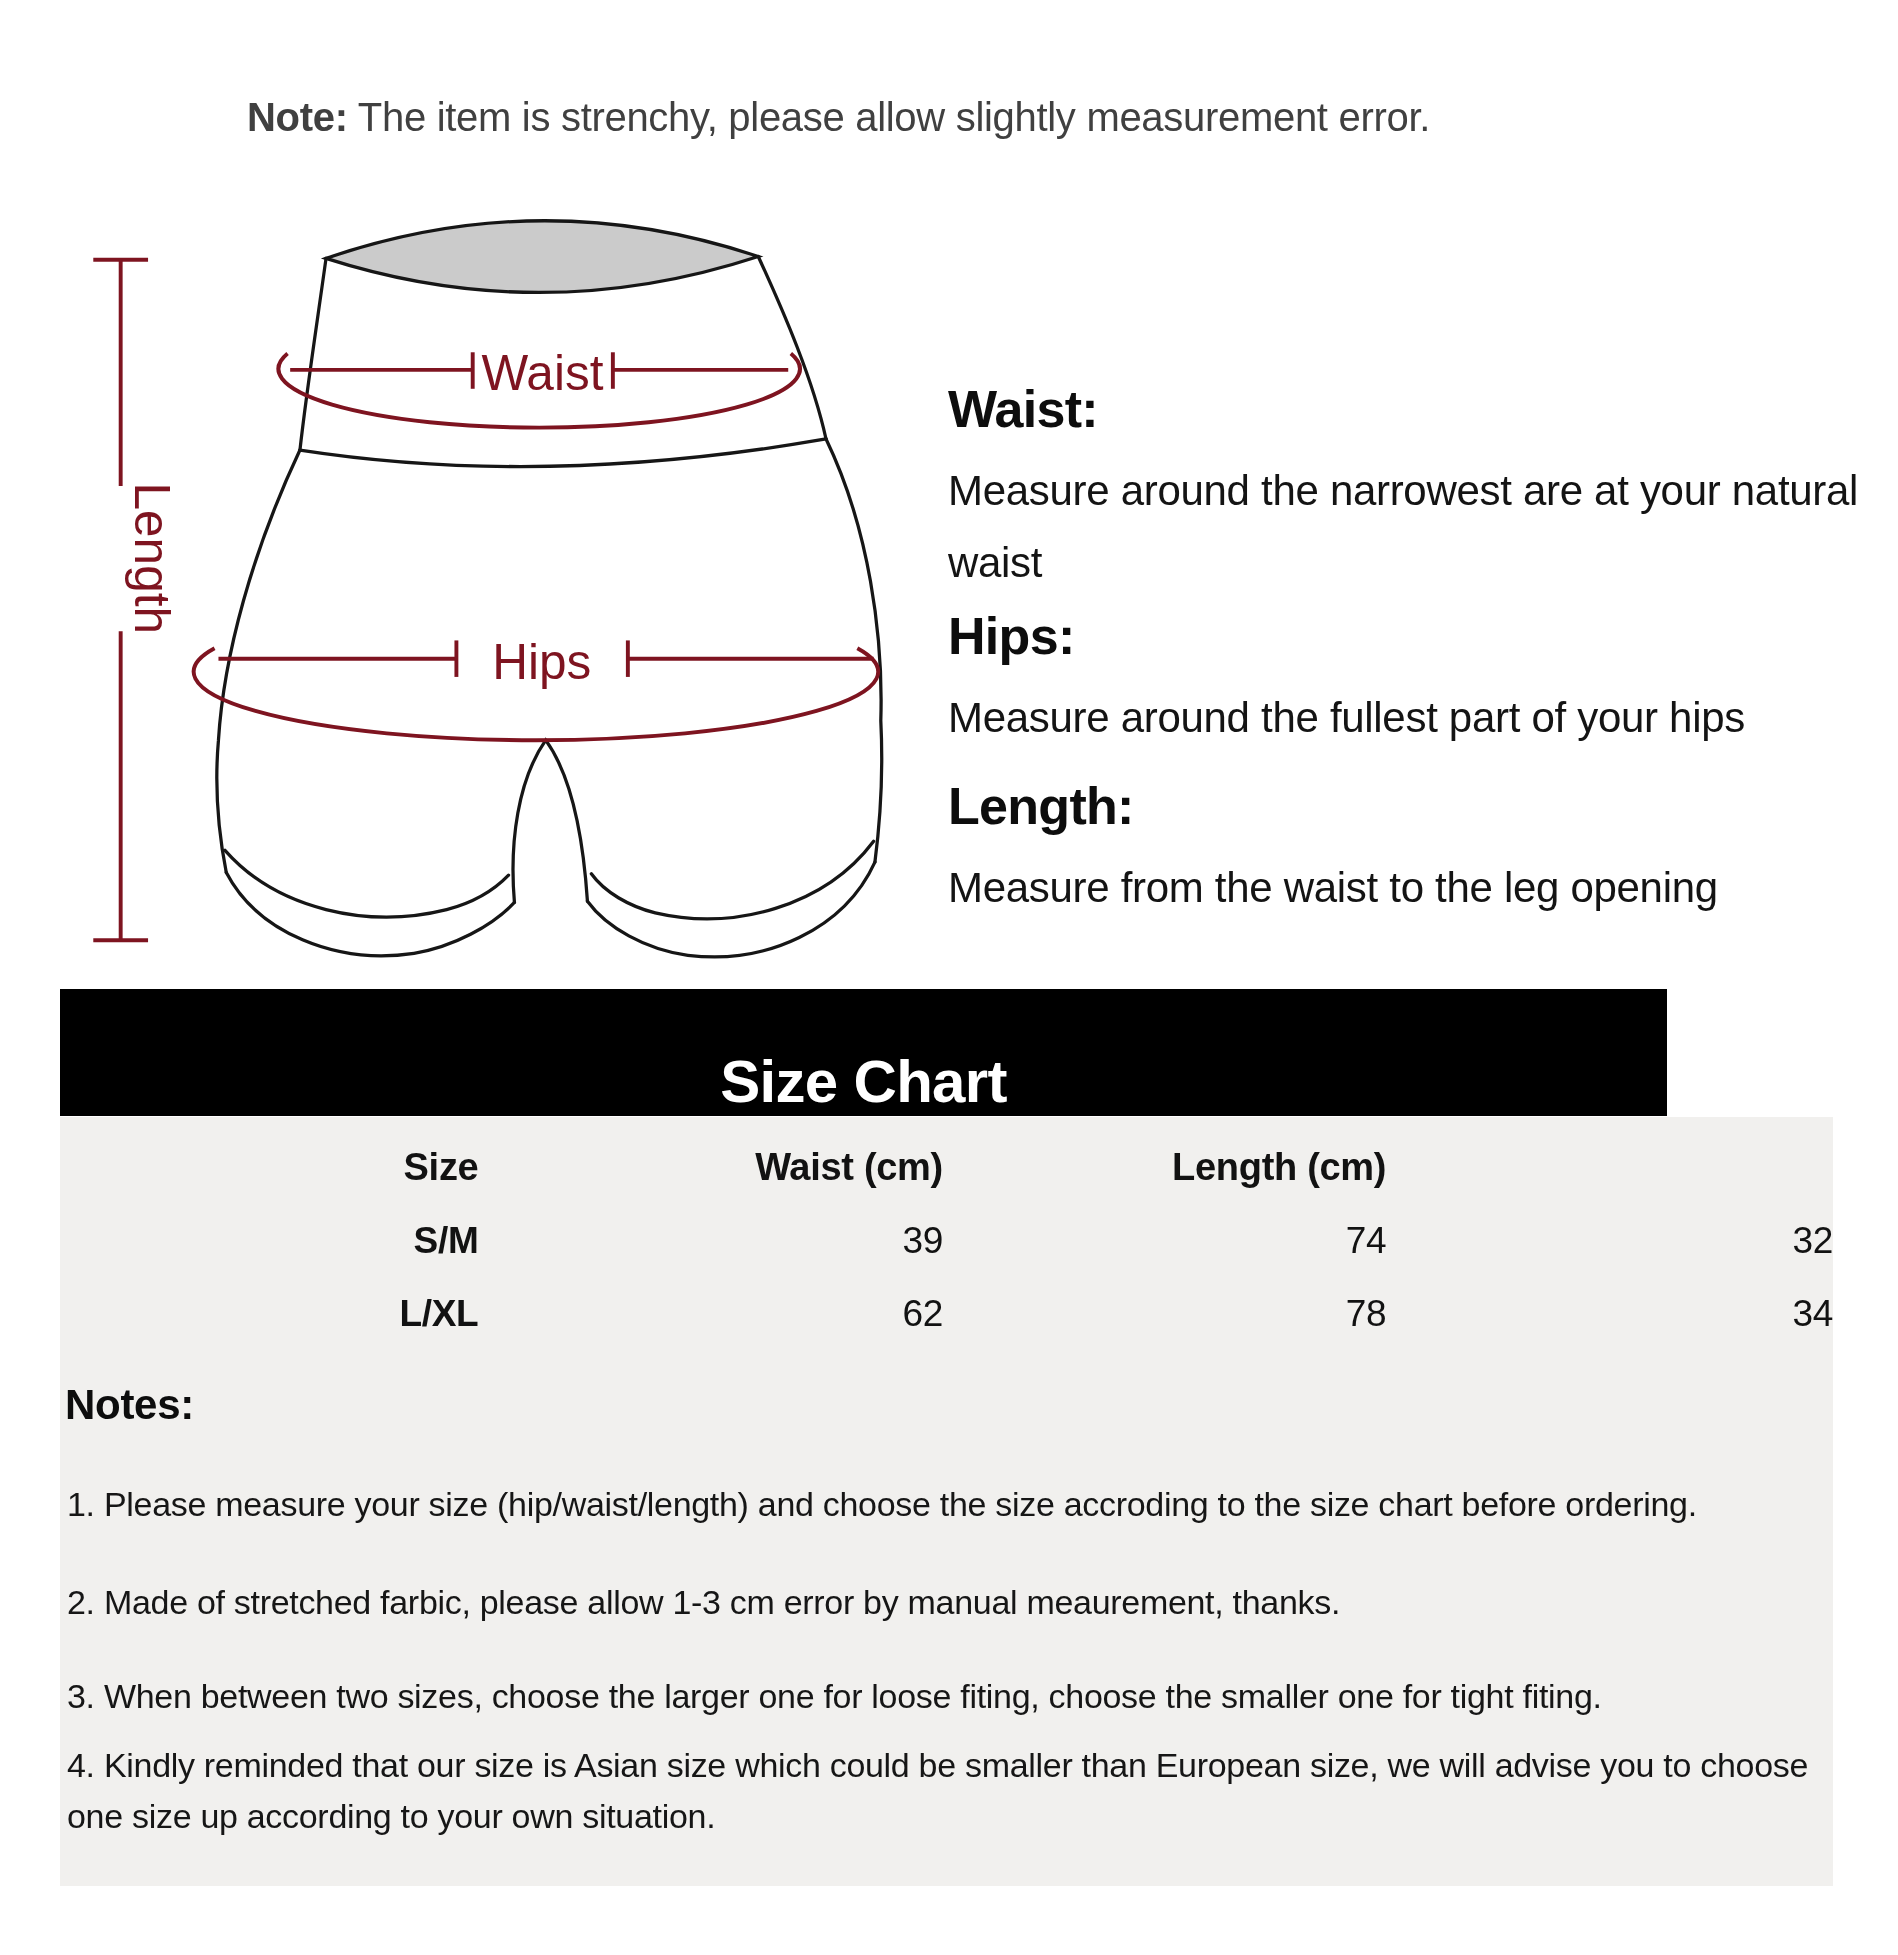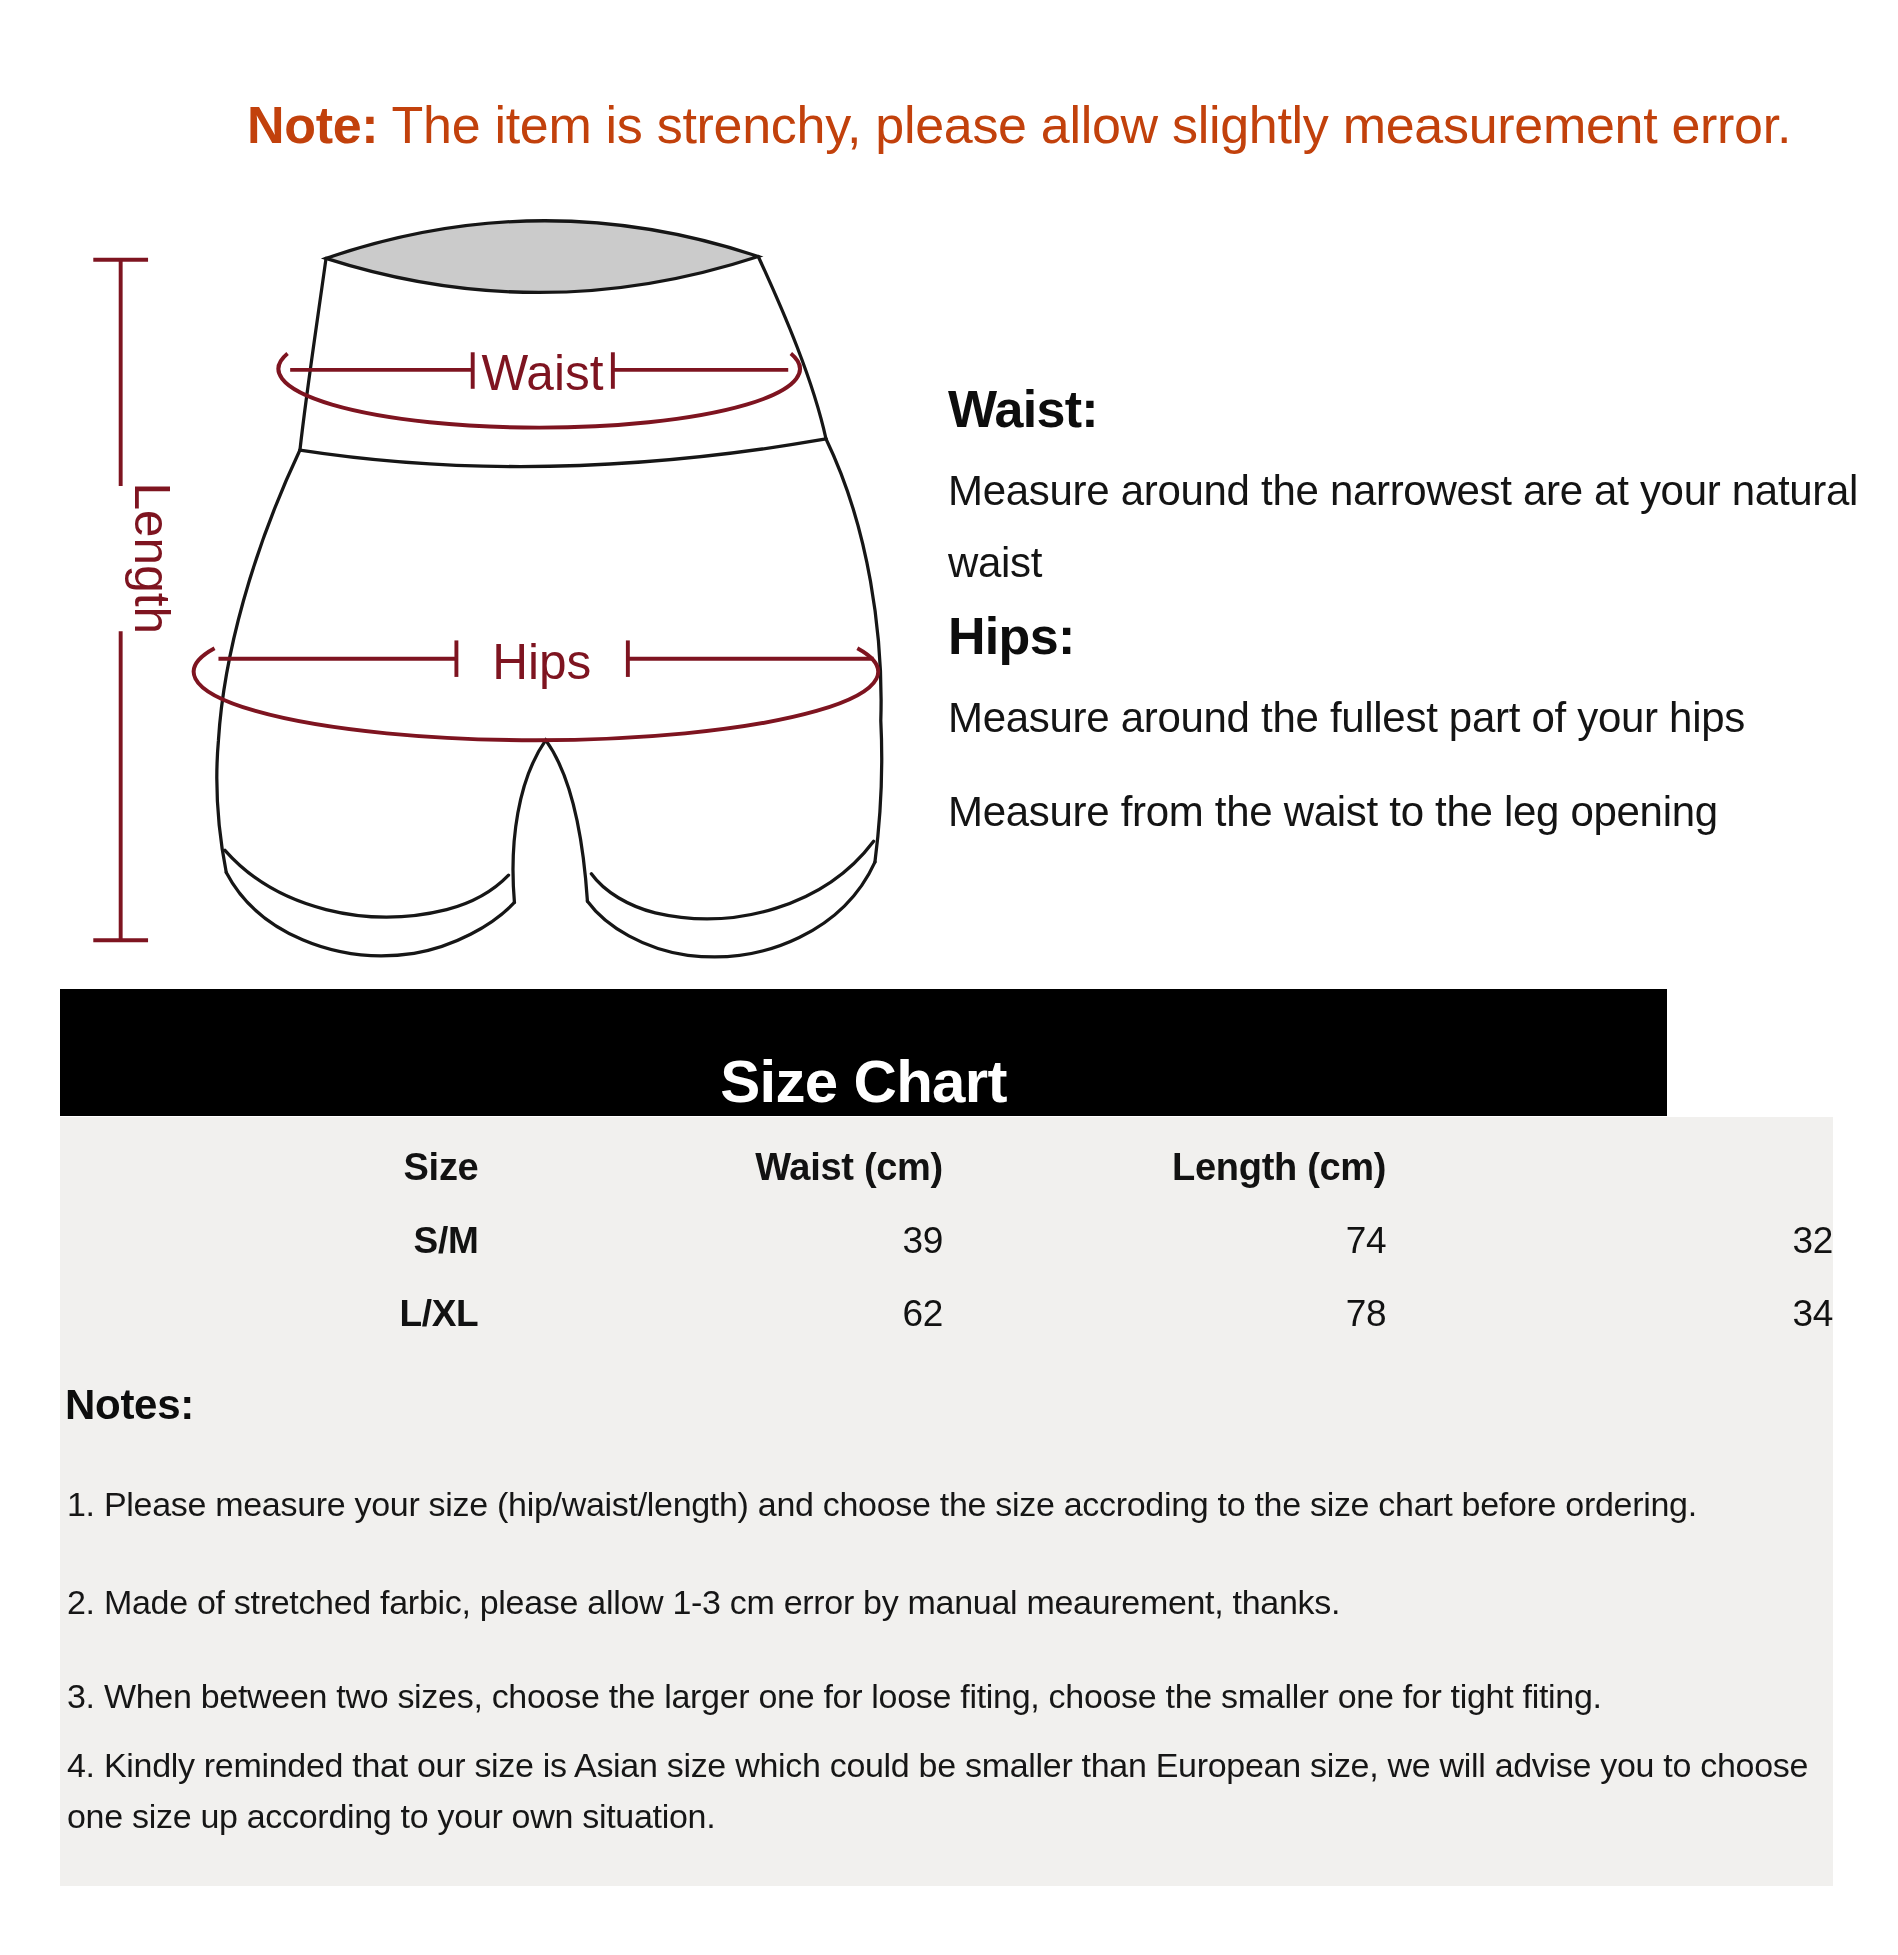--- a/index.html
+++ b/index.html
@@ -7,21 +7,21 @@
     position:relative;
     width:1899px;height:1955px;
     background:#ffffff;
     font-family:"Liberation Sans", sans-serif;
     color:#111;
     overflow:hidden;
   }
   
   .top-note{
     position:absolute;left:247px;top:95px;
-    font-size:52px;letter-spacing:-0.3px;color:#c2410c;
+    font-size:40px;letter-spacing:-0.3px;color:#404040;
     white-space:nowrap;
   }
   .top-note b{font-weight:bold;}
   
   .diagram-wrap{position:absolute;left:62px;top:189px;width:854px;height:822px;}
   
   .guide{position:absolute;left:948px;width:933px;margin-top:40px;}
   .guide h3{
     margin:0 0 15.7px 0;font-size:52px;font-weight:bold;color:#0d0d0d;letter-spacing:-0.7px;
   }
@@ -123,20 +123,21 @@
 
   <div class="guide waist">
     <h3>Waist:</h3>
     <p>Measure around the narrowest are at your natural waist</p>
   </div>
   <div class="guide hips">
     <h3>Hips:</h3>
     <p>Measure around the fullest part of your hips</p>
   </div>
   <div class="guide length">
+    <h3>Length:</h3>
     <p>Measure from the waist to the leg opening</p>
   </div>
 
   <div class="chart-title-bar">
     <span>Size Chart</span>
   </div>
 
   <div class="table-panel">
     <div class="size-table">
       <div class="t-row head">

